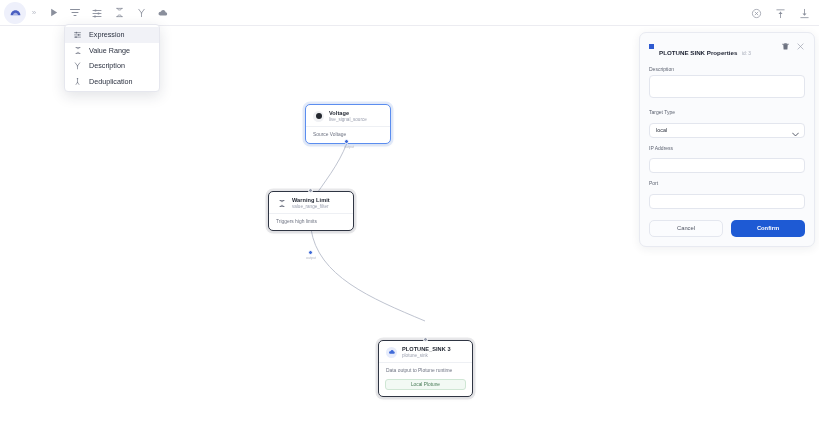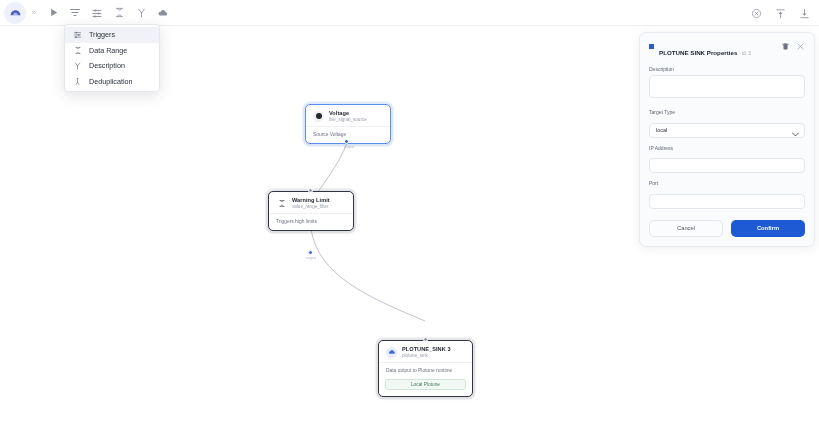--- a/index.html
+++ b/index.html
@@ -348,30 +348,30 @@
   <div class="menu">
     <div class="menu-item active">
       <span class="menu-icon">
         <svg width="9" height="9" viewBox="0 0 24 24" aria-hidden="true">
           <path d="M4 7h16M4 13h16M4 19h16" stroke="currentColor" stroke-width="1.8" stroke-linecap="round" fill="none"></path>
           <circle cx="9" cy="7" r="2.2" fill="currentColor"></circle>
           <circle cx="15" cy="13" r="2.2" fill="currentColor"></circle>
           <circle cx="8" cy="19" r="2.2" fill="currentColor"></circle>
         </svg>
       </span>
-      <span>Triggers</span>
+      <span>Expression</span>
     </div>
 
     <div class="menu-item">
       <span class="menu-icon">
         <svg width="8" height="9" viewBox="0 0 24 24" aria-hidden="true">
           <path d="M6 3h12M6 21h12M7 3c0 5 10 5 10 0M7 21c0-5 10-5 10 0" stroke="currentColor" stroke-width="1.8" fill="none" stroke-linecap="round"></path>
         </svg>
       </span>
-      <span>Data Range</span>
+      <span>Value Range</span>
     </div>
 
     <div class="menu-item">
       <span class="menu-icon">
         <svg width="9" height="9" viewBox="0 0 24 24" aria-hidden="true">
           <path d="M12 21v-8M12 13L6 5M12 13l6-8" stroke="currentColor" stroke-width="1.8" fill="none" stroke-linecap="round"></path>
         </svg>
       </span>
       <span>Description</span>
     </div>

